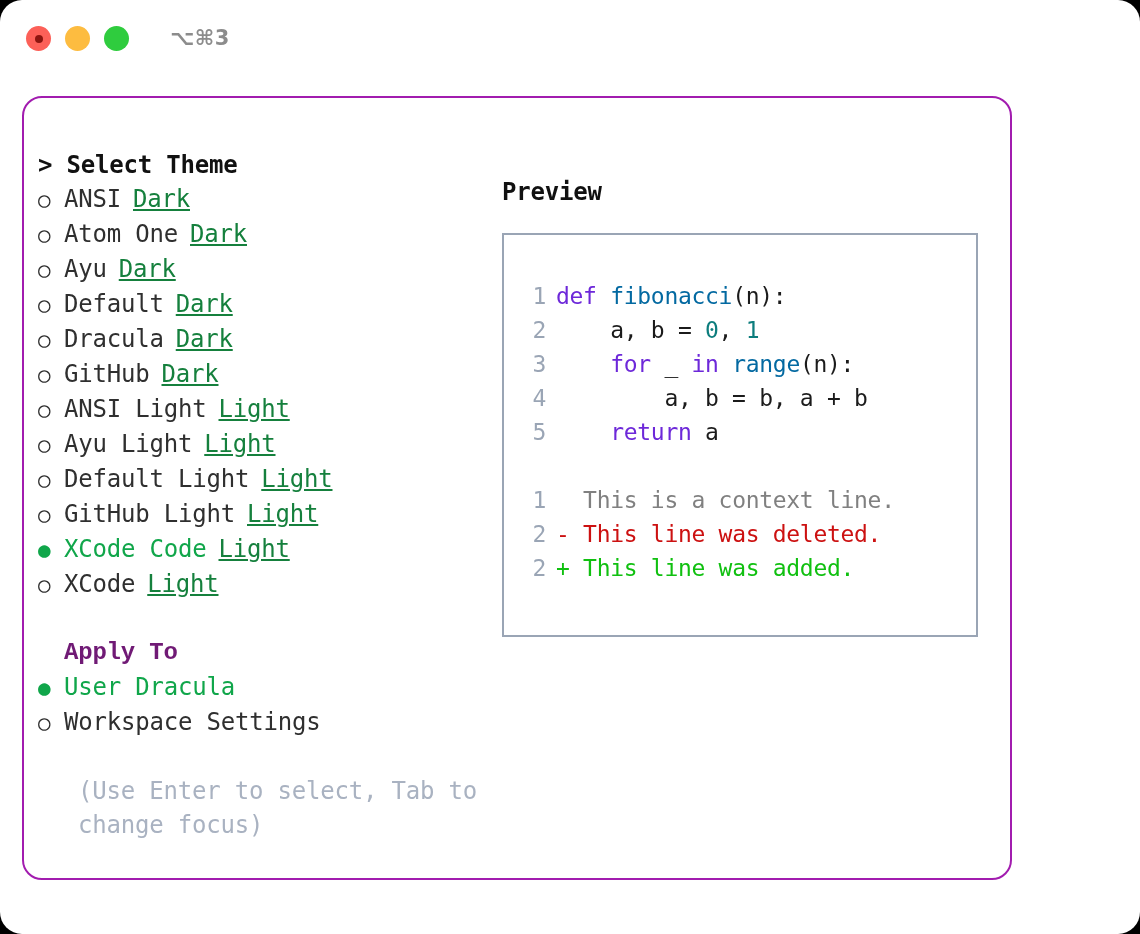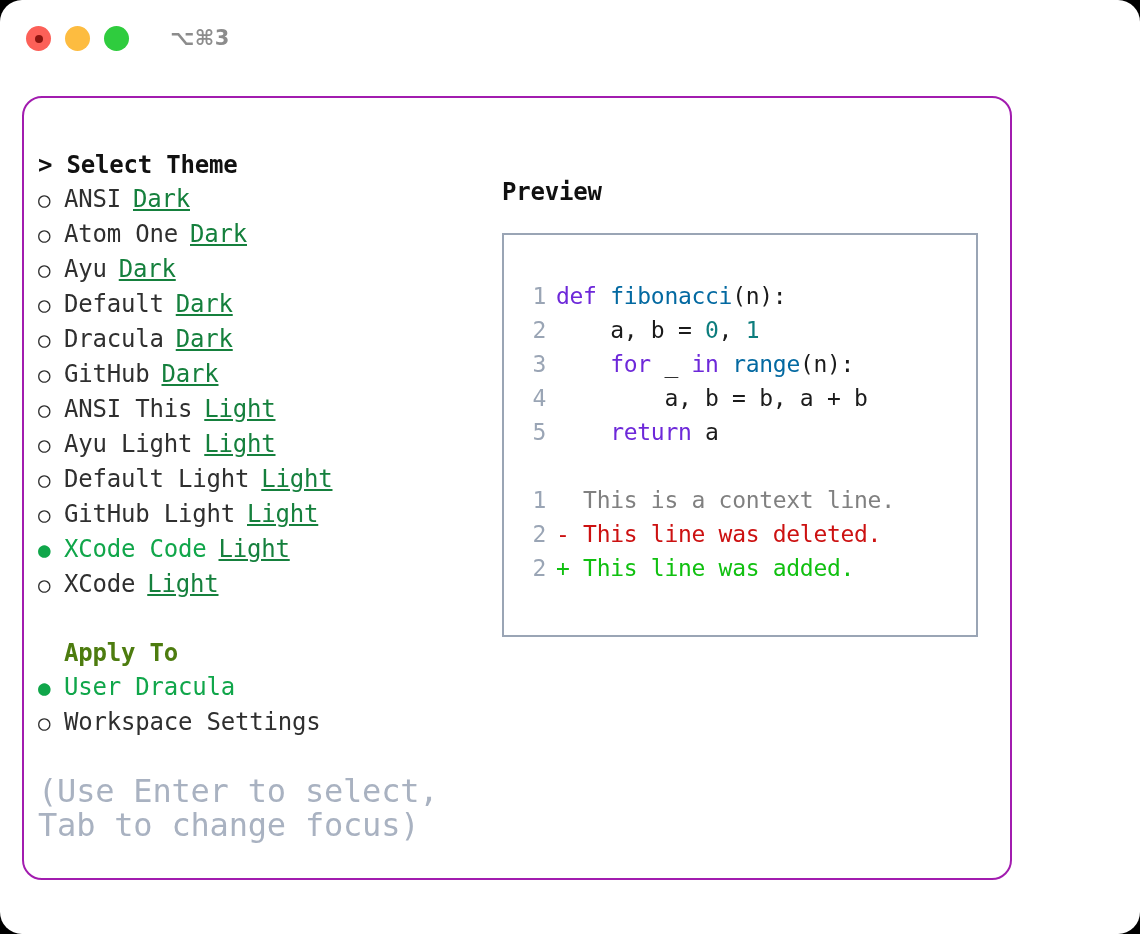--- a/index.html
+++ b/index.html
@@ -130,36 +130,38 @@
   }
   .opt.selected .bullet { color: #10a64a; font-size: 21px; }
   .opt.selected .opt-label { color: #10a64a; }
   .opt-label { color: #2f2f2f; }
   .opt-suffix { color: #15803d; text-decoration: underline; }
   .sp { display: inline-block; width: 12px; }
 
   .apply-head {
     font-size: 24px;
     font-weight: 700;
-    color: #4d7c0f;
+    color: #701a75;
     line-height: 34px;
     white-space: pre;
     padding-left: 26px;
     letter-spacing: -0.2px;
+    font-family: Liberation Mono, monospace;
   }
 
   .spacer-line { height: 34px; }
 
   .hint {
     margin-top: 34px;
-    font-size: 32px;
+    font-size: 24px;
     line-height: 34px;
     color: #a9b2c1;
     width: 410px;
     letter-spacing: -0.2px;
+    margin-left: 40px;
   }
 
   
   .right-col {
     position: absolute;
     left: 478px;
     top: 50px;
     width: 500px;
     margin-top: 27px;
   }
@@ -229,21 +231,21 @@
 
         <div class="section-head">&gt; Select Theme</div>
 
         <div class="opt-list" id="theme-list">
             <div class="opt"><span class="bullet">○</span><span class="opt-label">ANSI</span><span class="sp"></span><span class="opt-suffix">Dark</span></div>
             <div class="opt"><span class="bullet">○</span><span class="opt-label">Atom One</span><span class="sp"></span><span class="opt-suffix">Dark</span></div>
             <div class="opt"><span class="bullet">○</span><span class="opt-label">Ayu</span><span class="sp"></span><span class="opt-suffix">Dark</span></div>
             <div class="opt"><span class="bullet">○</span><span class="opt-label">Default</span><span class="sp"></span><span class="opt-suffix">Dark</span></div>
             <div class="opt"><span class="bullet">○</span><span class="opt-label">Dracula</span><span class="sp"></span><span class="opt-suffix">Dark</span></div>
             <div class="opt"><span class="bullet">○</span><span class="opt-label">GitHub</span><span class="sp"></span><span class="opt-suffix">Dark</span></div>
-            <div class="opt"><span class="bullet">○</span><span class="opt-label">ANSI This</span><span class="sp"></span><span class="opt-suffix">Light</span></div>
+            <div class="opt"><span class="bullet">○</span><span class="opt-label">ANSI Light</span><span class="sp"></span><span class="opt-suffix">Light</span></div>
             <div class="opt"><span class="bullet">○</span><span class="opt-label">Ayu Light</span><span class="sp"></span><span class="opt-suffix">Light</span></div>
             <div class="opt"><span class="bullet">○</span><span class="opt-label">Default Light</span><span class="sp"></span><span class="opt-suffix">Light</span></div>
             <div class="opt"><span class="bullet">○</span><span class="opt-label">GitHub Light</span><span class="sp"></span><span class="opt-suffix">Light</span></div>
             <div class="opt selected"><span class="bullet">●</span><span class="opt-label">XCode Code</span><span class="sp"></span><span class="opt-suffix">Light</span></div>
             <div class="opt"><span class="bullet">○</span><span class="opt-label">XCode</span><span class="sp"></span><span class="opt-suffix">Light</span></div>
           </div>
 
         <div class="spacer-line"></div>
 
         <div class="apply-head">Apply To</div>

